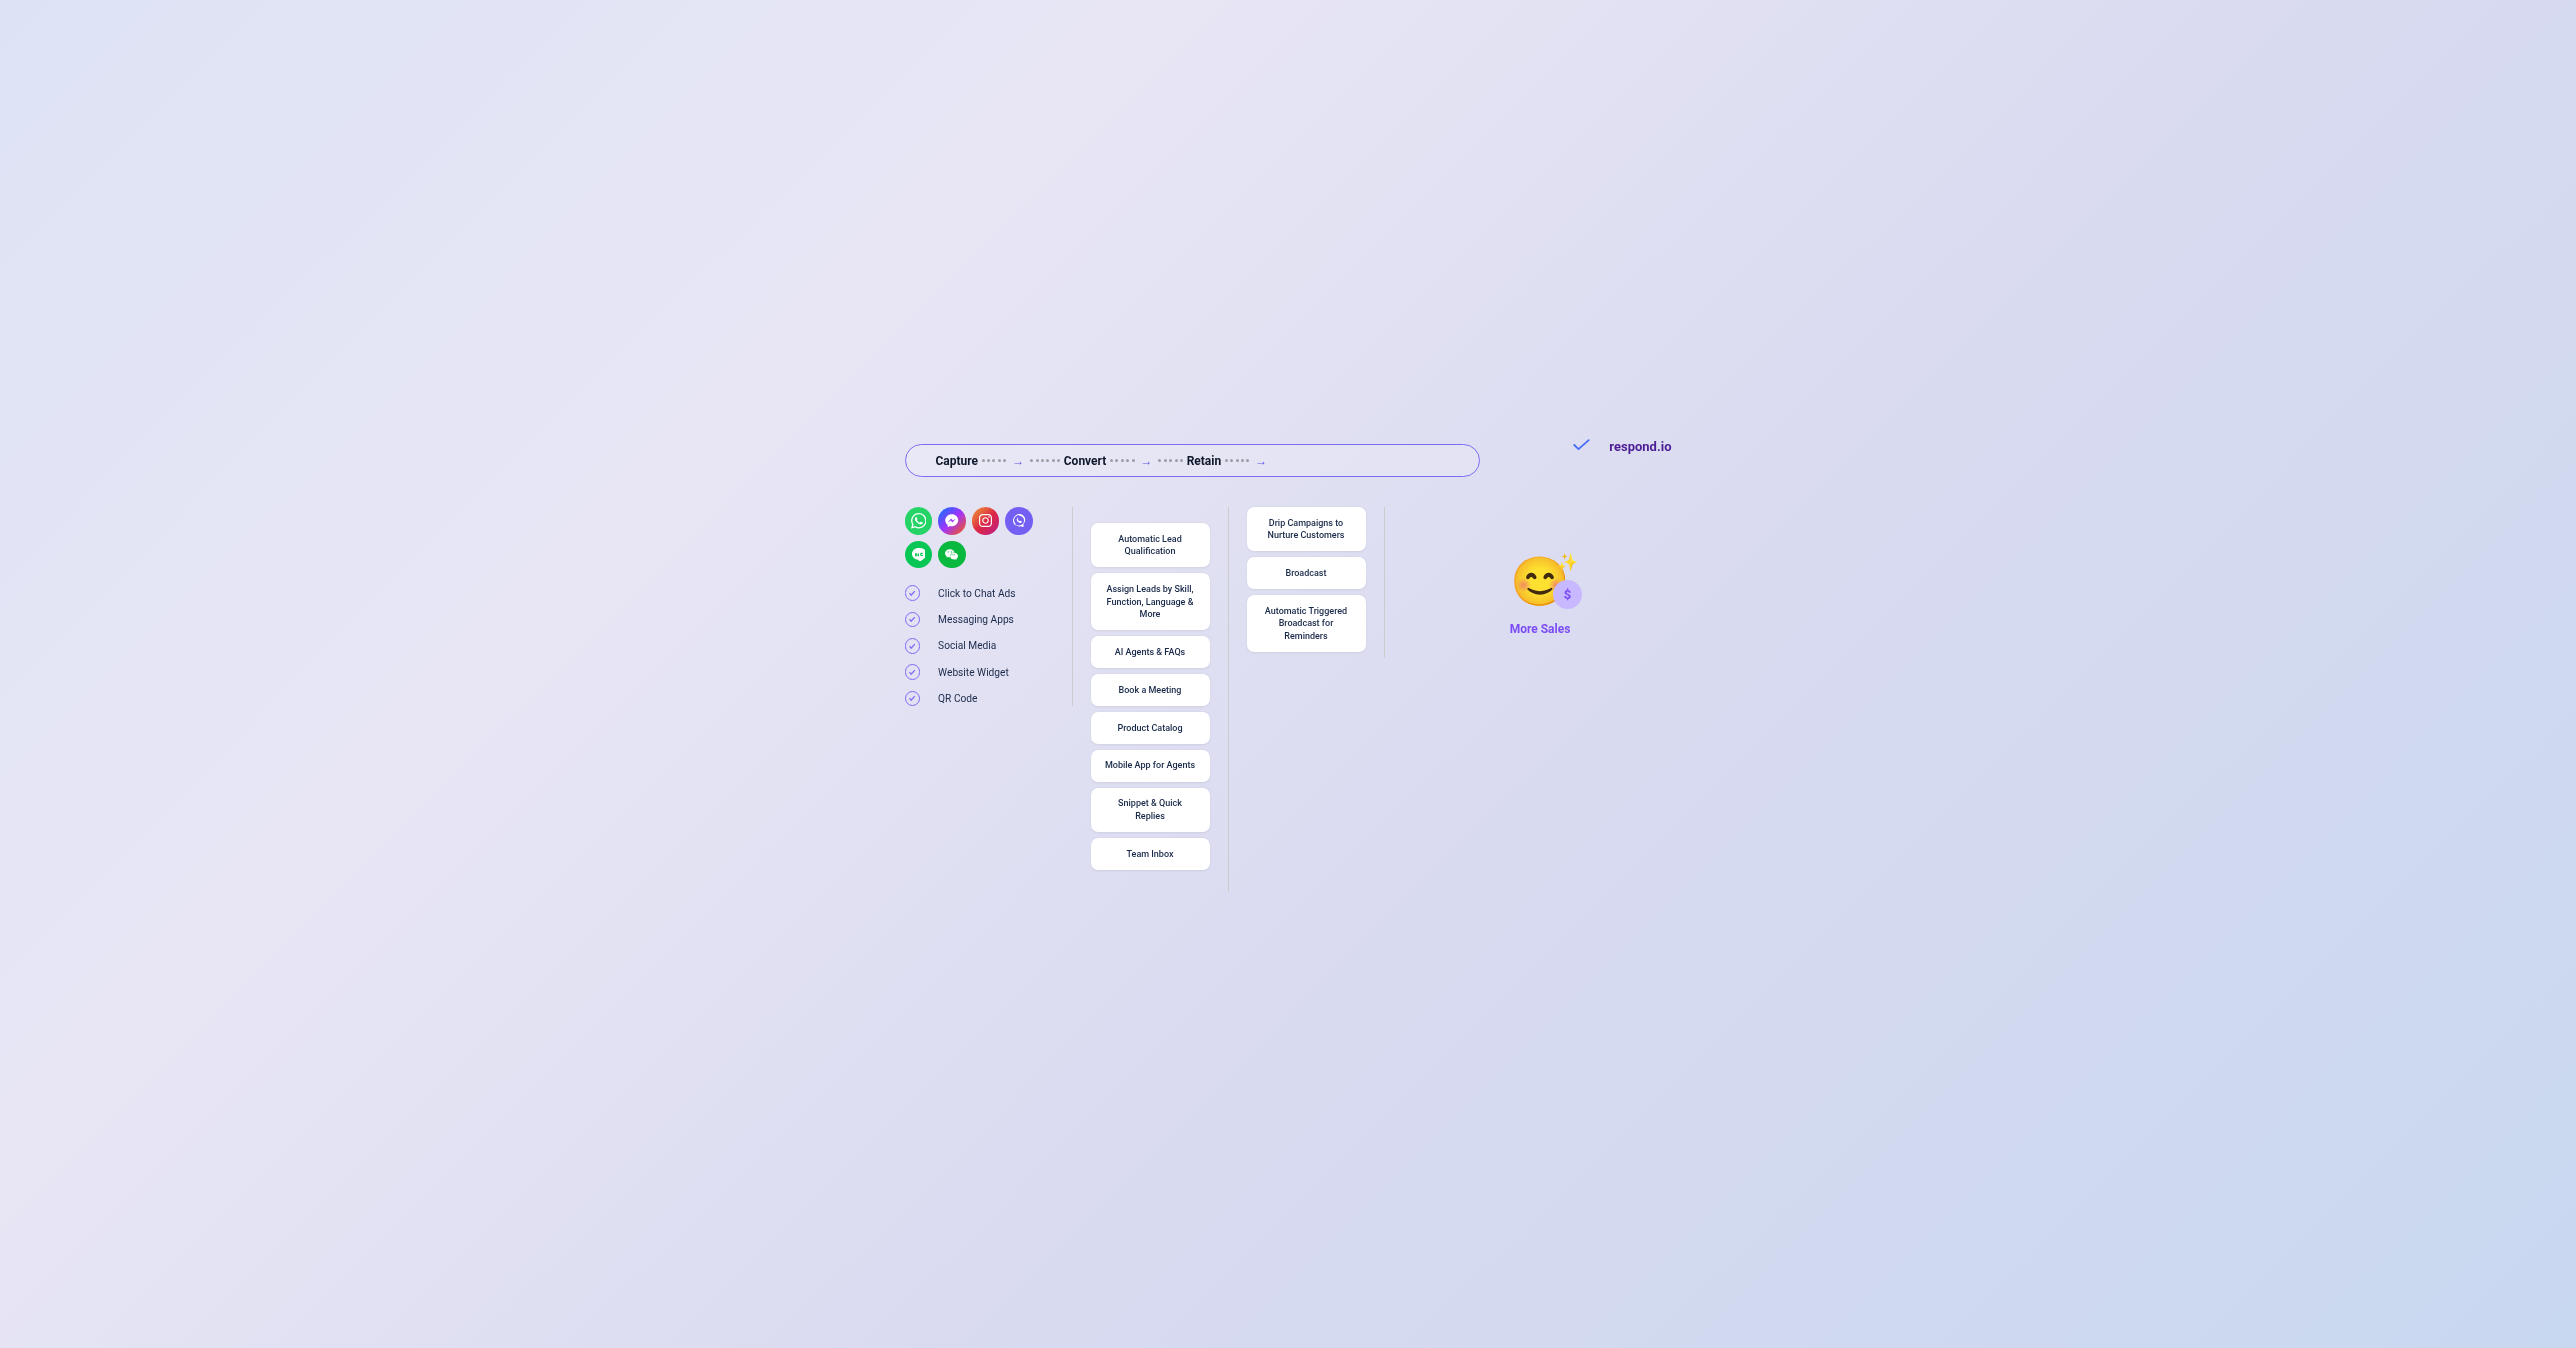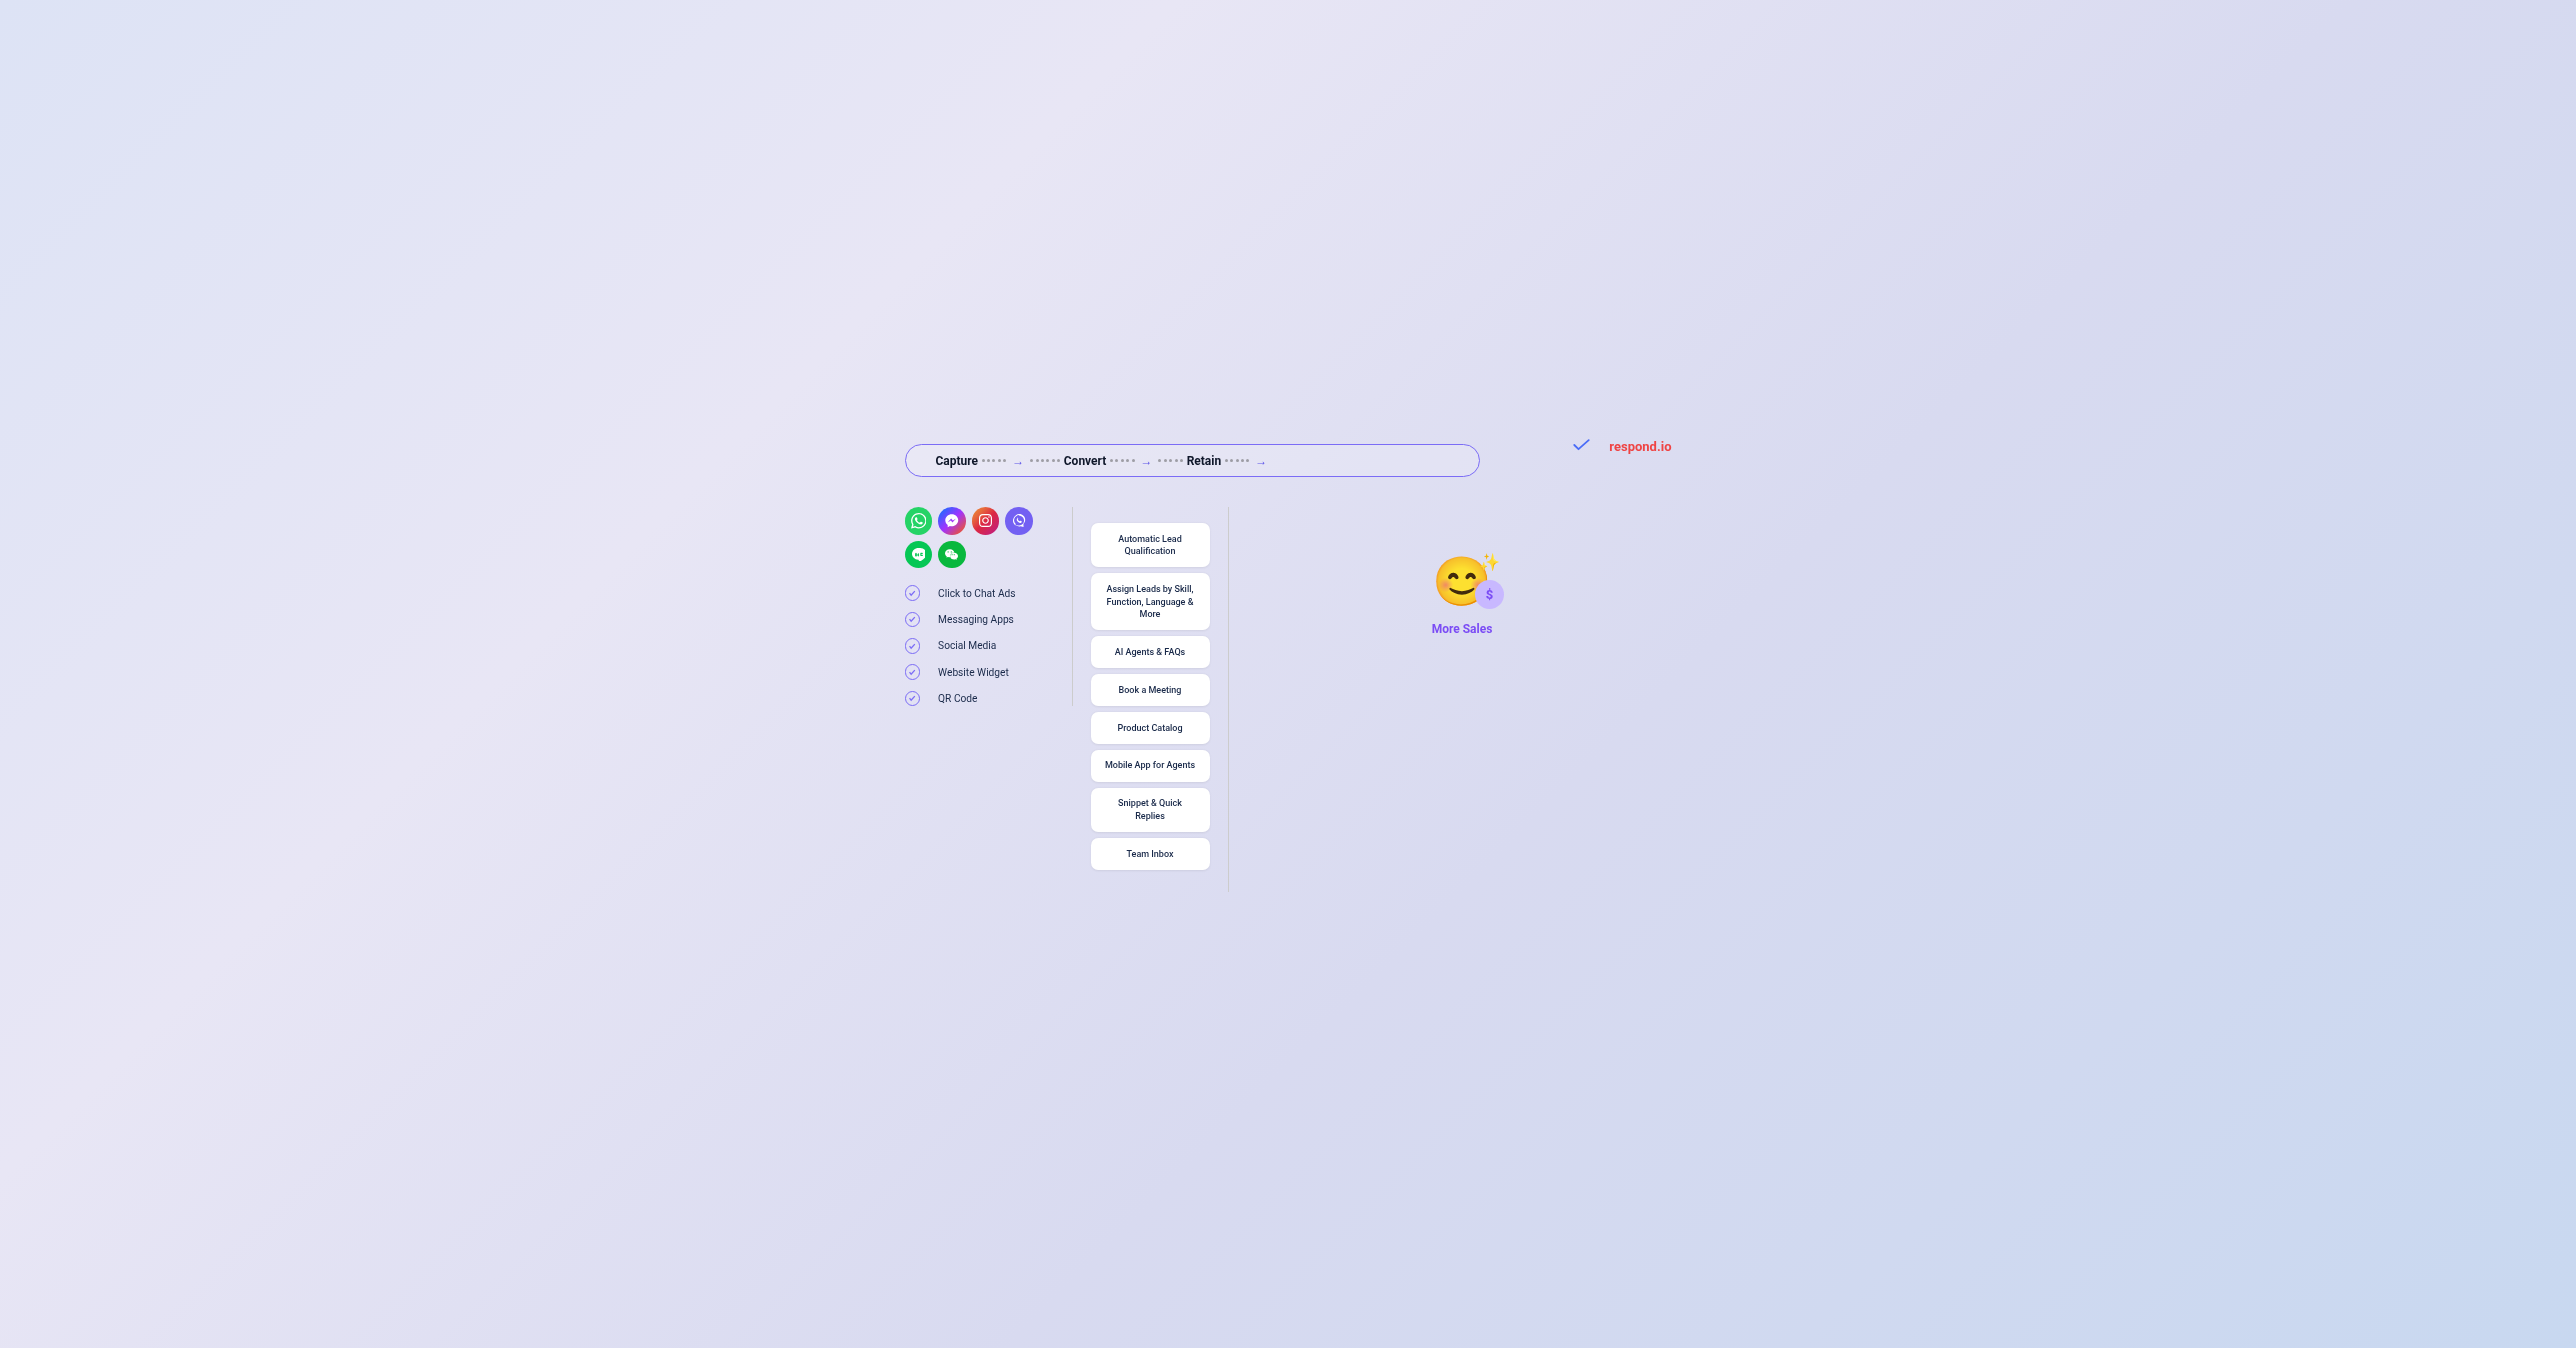--- a/index.html
+++ b/index.html
@@ -22,21 +22,21 @@
 
     .logo {
       position: absolute;
       top: 18px;
       right: 36px;
       display: flex;
       align-items: center;
       gap: 19px;
       font-size: 13px;
       font-weight: 700;
-      color: #ef4444;
+      color: #4c1d95;
     }
 
     .logo-check {
       color: #4a6cf7;
       font-size: 14.4px;
     }
 
     .main-title {
       font-size: 31px;
       font-weight: 800;
@@ -399,20 +399,25 @@
       <div class="feature-card">Automatic Lead Qualification</div>
       <div class="feature-card">Assign Leads by Skill, Function, Language &amp; More</div>
       <div class="feature-card">AI Agents &amp; FAQs</div>
       <div class="feature-card">Book a Meeting</div>
       <div class="feature-card">Product Catalog</div>
       <div class="feature-card">Mobile App for Agents</div>
       <div class="feature-card">Snippet &amp; Quick Replies</div>
       <div class="feature-card">Team Inbox</div>
     </div>
 
+    <div class="col-retain">
+      <div class="feature-card">Drip Campaigns to Nurture Customers</div>
+      <div class="feature-card">Broadcast</div>
+      <div class="feature-card">Automatic Triggered Broadcast for Reminders</div>
+    </div>
 
     <div class="col-result">
       <div class="result-emoji-container">
         <span class="sparkle-top">✨</span>
         <div class="result-emoji">😊</div>
         <div class="dollar-badge">$</div>
       </div>
       <div class="result-label">More Sales</div>
     </div>
 

